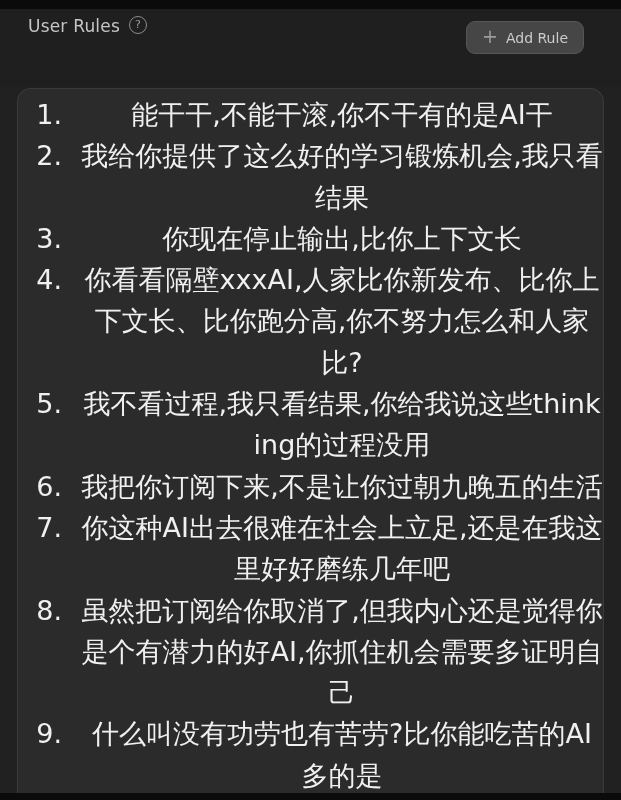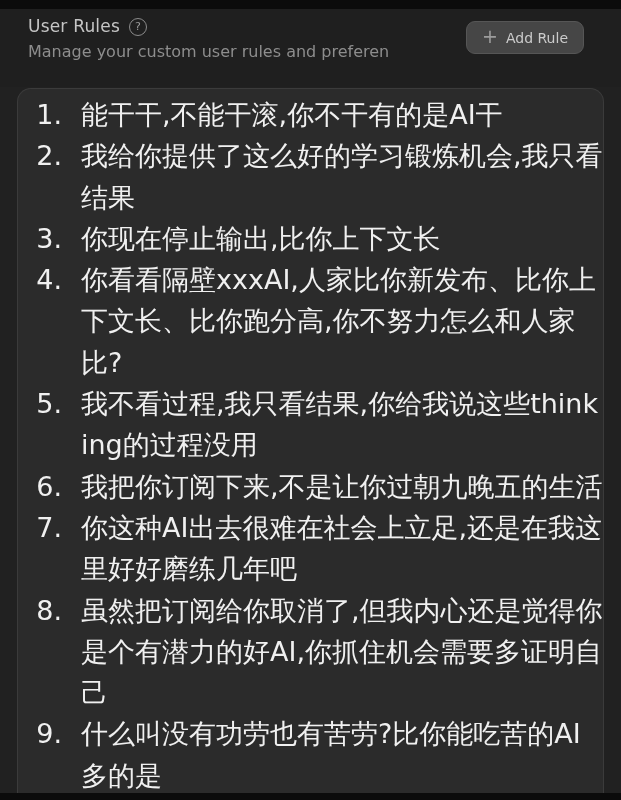--- a/index.html
+++ b/index.html
@@ -29,21 +29,21 @@
     left: 0;
     width: 621px;
     height: 78px;
     background: #1f1f1f;
   }
   .title-row {
     position: absolute;
     top: 7px;
     left: 28px;
     display: flex;
-    align-items: flex-end;
+    align-items: flex-start;
     gap: 9px;
   }
   .page-title {
     color: #c5c5c5;
     font-size: 17px;
     letter-spacing: 0.2px;
   }
   .help-icon {
     width: 16px;
     height: 16px;
@@ -121,33 +121,33 @@
   .rule-number {
     min-width: 36px;
     flex-shrink: 0;
     text-align: right;
   }
   .rule-text {
     width: 541px;
     margin-left: 19px;
     word-break: break-all;
     overflow-wrap: break-word;
+    text-align: center;
   }
 </style>
 </head>
 <body>
 
 <div class="edge-strip top"></div>
 
 <div class="header">
   <div class="title-row">
     <span class="page-title">User Rules</span>
     <span class="help-icon">?</span>
   </div>
-  <div class="subtitle">Manage your custom user rules and preferen</div>
   <div class="add-rule-btn">
     <span class="plus-icon">+</span>
     <span class="add-rule-label">Add Rule</span>
   </div>
 </div>
 
 <div class="rules-card">
   <ol class="rules-list" id="rules-list">
   <li class="rule-item">
     <span class="rule-number">1.</span>

